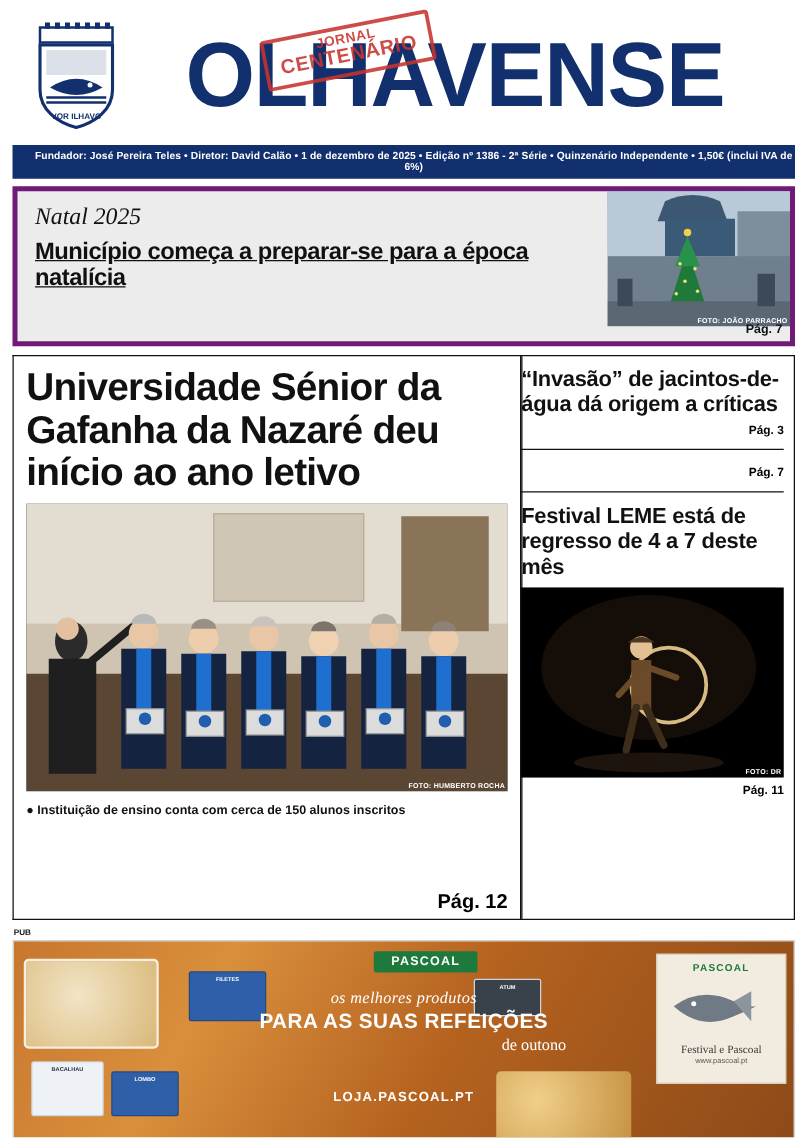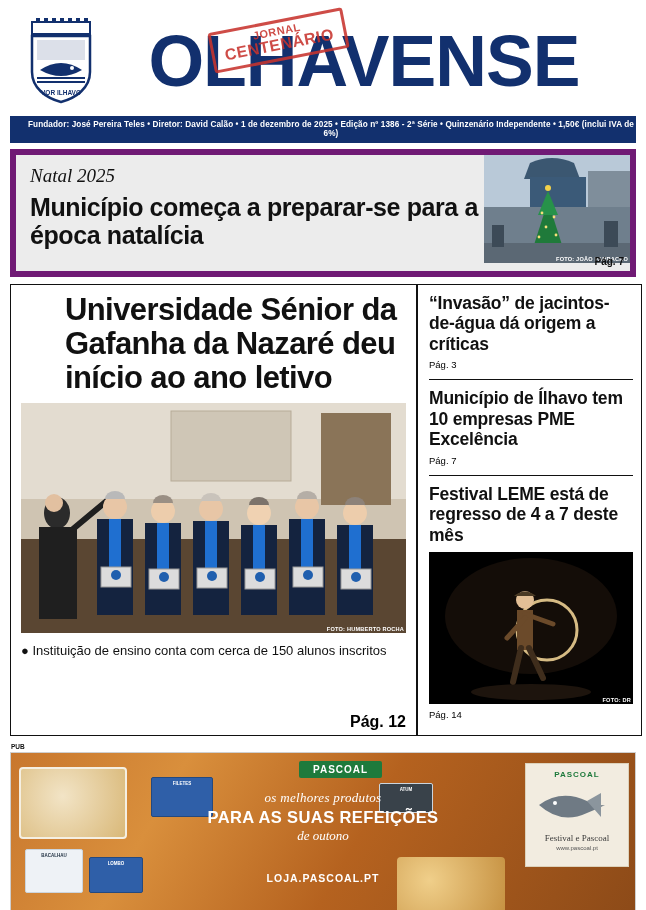--- a/index.html
+++ b/index.html
@@ -76,43 +76,44 @@
     text-align: center;
     font-size: 8.2px;
     font-weight: bold;
     padding: 4px 0 5px 16px;
     letter-spacing: .1px;
   }
 
   
   .lead-top {
     margin: 6px 10px 0 10px;
-    border: 6px solid #701a75;
+    border: 4px solid #701a75;
     background: #ececec;
     height: 128px;
     position: relative;
     overflow: hidden;
   }
   .lead-top-text {
     position: absolute;
     left: 14px; top: 10px; right: 150px;
   }
   .kicker {
     font-family: "Liberation Serif", serif;
     font-style: italic;
     font-size: 19px;
     color: #111;
     margin-bottom: 6px;
   }
   .lead-top-head {
-    font-size: 25px;
+    font-size: 19px;
     font-weight: bold;
     line-height: 1.12;
     color: #111;
     letter-spacing: -0.4px;
+    text-decoration: underline;
   }
   .lead-top-photo {
     position: absolute;
     right: 0; top: 0;
     width: 146px; height: 108px;
     background: linear-gradient(170deg,#8ea7c2 0%, #a9bdd0 38%, #6f7f8d 100%);
     overflow: hidden;
   }
   .photo-credit {
     position: absolute;
@@ -143,51 +144,50 @@
     border: 1px solid #111;
     border-right: none;
     padding: 8px 10px 6px 10px;
     position: relative;
     display: flex;
     flex-direction: column;
   }
   .col-right {
     flex: 1 1 auto;
     border: 1px solid #111;
-    padding: 8px 8px 6px 12px;
+    padding: 8px 8px 6px 0;
     position: relative;
     display: flex;
     flex-direction: column;
   }
   .sep-vert {
     position: absolute;
     left: 0; top: 0; bottom: 0;
     width: 1px;
     background: #111;
   }
 
   .head-main {
     font-size: 31px;
     font-weight: bold;
     line-height: 1.1;
     letter-spacing: -0.6px;
     color: #111;
-    margin-left: 44px;
   }
   .main-photo {
     margin-top: 8px;
     height: 230px;
     position: relative;
     overflow: hidden;
     background: #2b2f3a;
   }
   .lead-bullets {
     margin-top: 10px;
-    font-size: 13px;
-    font-weight: normal;
+    font-size: 10px;
+    font-weight: bold;
     line-height: 1.25;
     color: #111;
   }
   .pg-left-bottom {
     position: absolute;
     right: 10px;
     bottom: 4px;
     font-size: 16px;
     font-weight: bold;
   }
@@ -195,22 +195,23 @@
   .rule { height: 1px; background: #111; margin: 9px 0 8px 0; }
 
   .side-head {
     font-size: 17.5px;
     font-weight: bold;
     line-height: 1.17;
     color: #111;
     letter-spacing: -0.2px;
   }
   .side-pg {
+    text-align: right;
     font-size: 9.5px;
-    font-weight: normal;
+    font-weight: bold;
     margin-top: 5px;
   }
   .side-photo {
     margin-top: 7px;
     height: 152px;
     position: relative;
     overflow: hidden;
     background: #000;
   }
 
@@ -233,21 +234,21 @@
     position: absolute;
     left: 50%;
     top: 50%;
     transform: translate(-50%,-50%);
     text-align: center;
     color: #ffffff;
     width: 260px;
   }
   .ad-l1 { font-family:"Liberation Serif",serif; font-style:italic; font-size: 13px; letter-spacing:.3px;}
   .ad-l2 { font-size: 16.5px; font-weight: bold; letter-spacing: .4px; margin-top: 2px;}
-  .ad-l3 { font-family:"Liberation Serif",serif; font-style:italic; font-size: 13px; margin-top: 1px;}
+  .ad-l3 { font-family:"Liberation Serif",serif; font-size: 13px; margin-top: 1px; text-align: right;}
   .ad-l4 { font-size: 10.5px; font-weight: bold; letter-spacing: 1px; margin-top: 28px;}
   .ad-brand-top {
     position: absolute;
     left: 288px; top: 8px;
     background: #1e7a3c;
     color: #fff;
     font-size: 10px;
     font-weight: bold;
     letter-spacing: 1px;
     padding: 3px 14px;
@@ -431,21 +432,20 @@
     <div class="col-right">
       <div class="sep-vert"></div>
 
       <div>
         <div class="side-head">“Invasão” de jacintos-de-água dá origem a críticas</div>
         <div class="side-pg">Pág. 3</div>
       </div>
       <div class="rule"></div>
 
       <div>
-        <div class="side-head">Município de Ílhavo tem 10 empresas PME Excelência</div>
         <div class="side-pg">Pág. 7</div>
       </div>
       <div class="rule"></div>
 
       <div>
         <div class="side-head">Festival LEME está de regresso de 4 a 7 deste mês</div>
         <div class="side-photo">
           <svg width="204" height="152" viewBox="0 0 204 152" preserveAspectRatio="none">
             <rect width="204" height="152" fill="#000000"></rect>
             <ellipse cx="102" cy="64" rx="86" ry="58" fill="#140d08"></ellipse>
@@ -456,21 +456,21 @@
               <path d="M85 44 q11 -9 22 0 z" fill="#4a3a24"></path>
               <path d="M96 62 L124 72" stroke="#6b4a2a" stroke-width="5" stroke-linecap="round"></path>
               <path d="M96 66 L78 86" stroke="#6b4a2a" stroke-width="5" stroke-linecap="round"></path>
               <path d="M92 96 L84 130" stroke="#3f2d1c" stroke-width="6" stroke-linecap="round"></path>
               <path d="M100 96 L114 126" stroke="#3f2d1c" stroke-width="6" stroke-linecap="round"></path>
             </g>
             <ellipse cx="102" cy="140" rx="60" ry="8" fill="#2a1d12" opacity="0.7"></ellipse>
           </svg>
           <div class="photo-credit">FOTO: DR</div>
         </div>
-        <div class="side-pg">Pág. 14</div>
+        <div class="side-pg">Pág. 11</div>
       </div>
     </div>
   </div>
 
   <div class="pub-label">PUB</div>
   <div class="ad">
 
     <div class="ad-brand-top">PASCOAL</div>
 
     <div class="ad-right-card">

